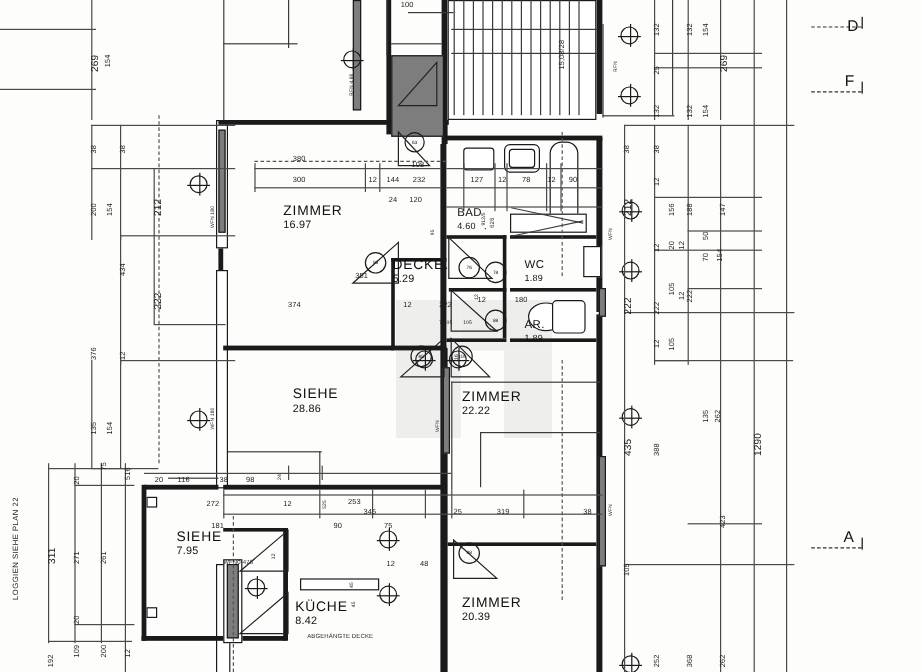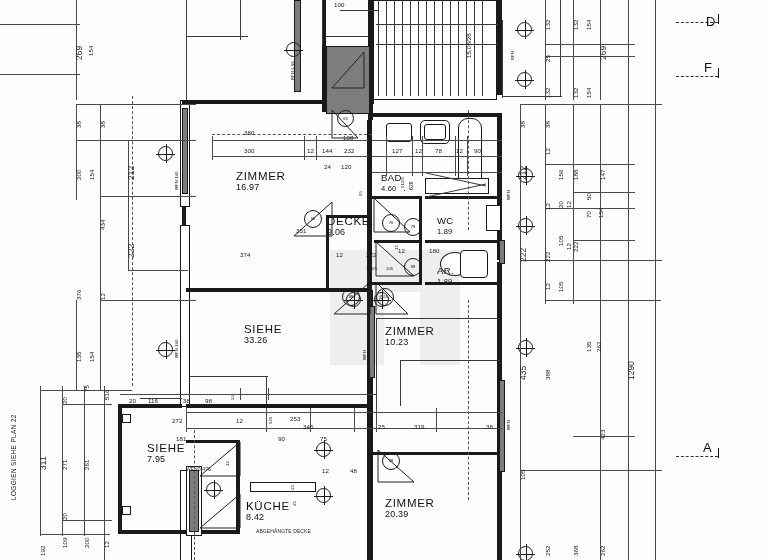--- a/index.html
+++ b/index.html
@@ -345,25 +345,25 @@
   <div class="secline" style="left:676px;top:456px;width:42px;"></div>
   <div class="sectick" style="left:718px;top:448px;height:10px;"></div>
   <div class="secmark" style="left:703px;top:440px;">A</div>
 
   <div class="room" style="left:236px;top:170px;">
     <span class="rn">ZIMMER</span>
     <span class="ra">16.97</span>
   </div>
   <div class="room" style="left:327px;top:215px;">
     <span class="rn">DECKE.</span>
-    <span class="ra">9.06</span>
+    <span class="ra">5.29</span>
   </div>
   <div class="room" style="left:244px;top:323px;">
     <span class="rn">SIEHE</span>
-    <span class="ra">33.26</span>
+    <span class="ra">28.86</span>
   </div>
   <div class="room" style="left:147px;top:442px;">
     <span class="rn">SIEHE</span>
     <span class="ra">7.95</span>
   </div>
   <div class="room" style="left:246px;top:500px;">
     <span class="rn">KÜCHE</span>
     <span class="ra">8.42</span>
   </div>
   <div class="room sm" style="left:381px;top:172px;">
@@ -373,21 +373,21 @@
   <div class="room sm" style="left:437px;top:215px;">
     <span class="rn">WC</span>
     <span class="ra">1.89</span>
   </div>
   <div class="room sm" style="left:437px;top:265px;">
     <span class="rn">AR.</span>
     <span class="ra">1.89</span>
   </div>
   <div class="room" style="left:385px;top:325px;">
     <span class="rn">ZIMMER</span>
-    <span class="ra">10.23</span>
+    <span class="ra">22.22</span>
   </div>
   <div class="room" style="left:385px;top:497px;">
     <span class="rn">ZIMMER</span>
     <span class="ra">20.39</span>
   </div>
 
   <div class="vlabel" style="left:10px;top:500px;">LOGGIEN SIEHE PLAN 22</div>
   <div class="num tiny" style="left:186px;top:466px;">WFN0-476</div>
   <div class="num tiny" style="left:256px;top:528px;">ABGEHÄNGTE DECKE</div>
 

